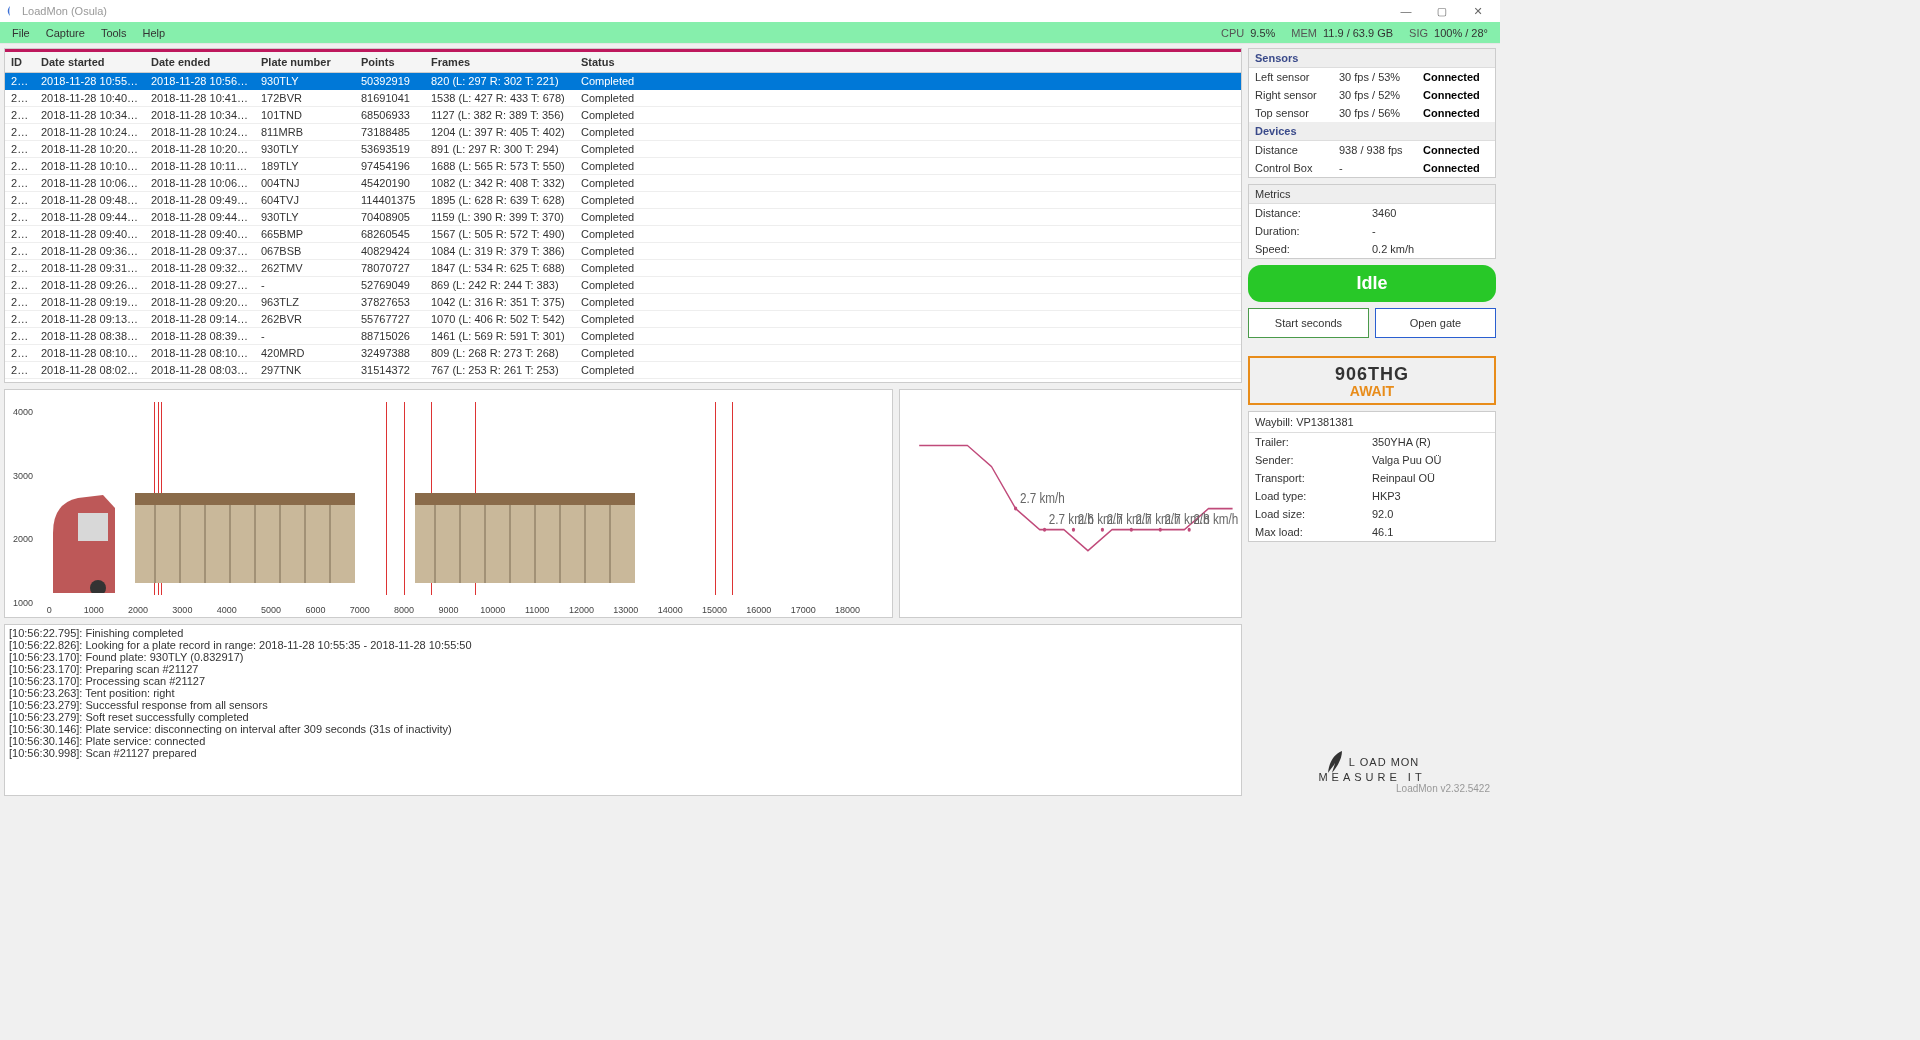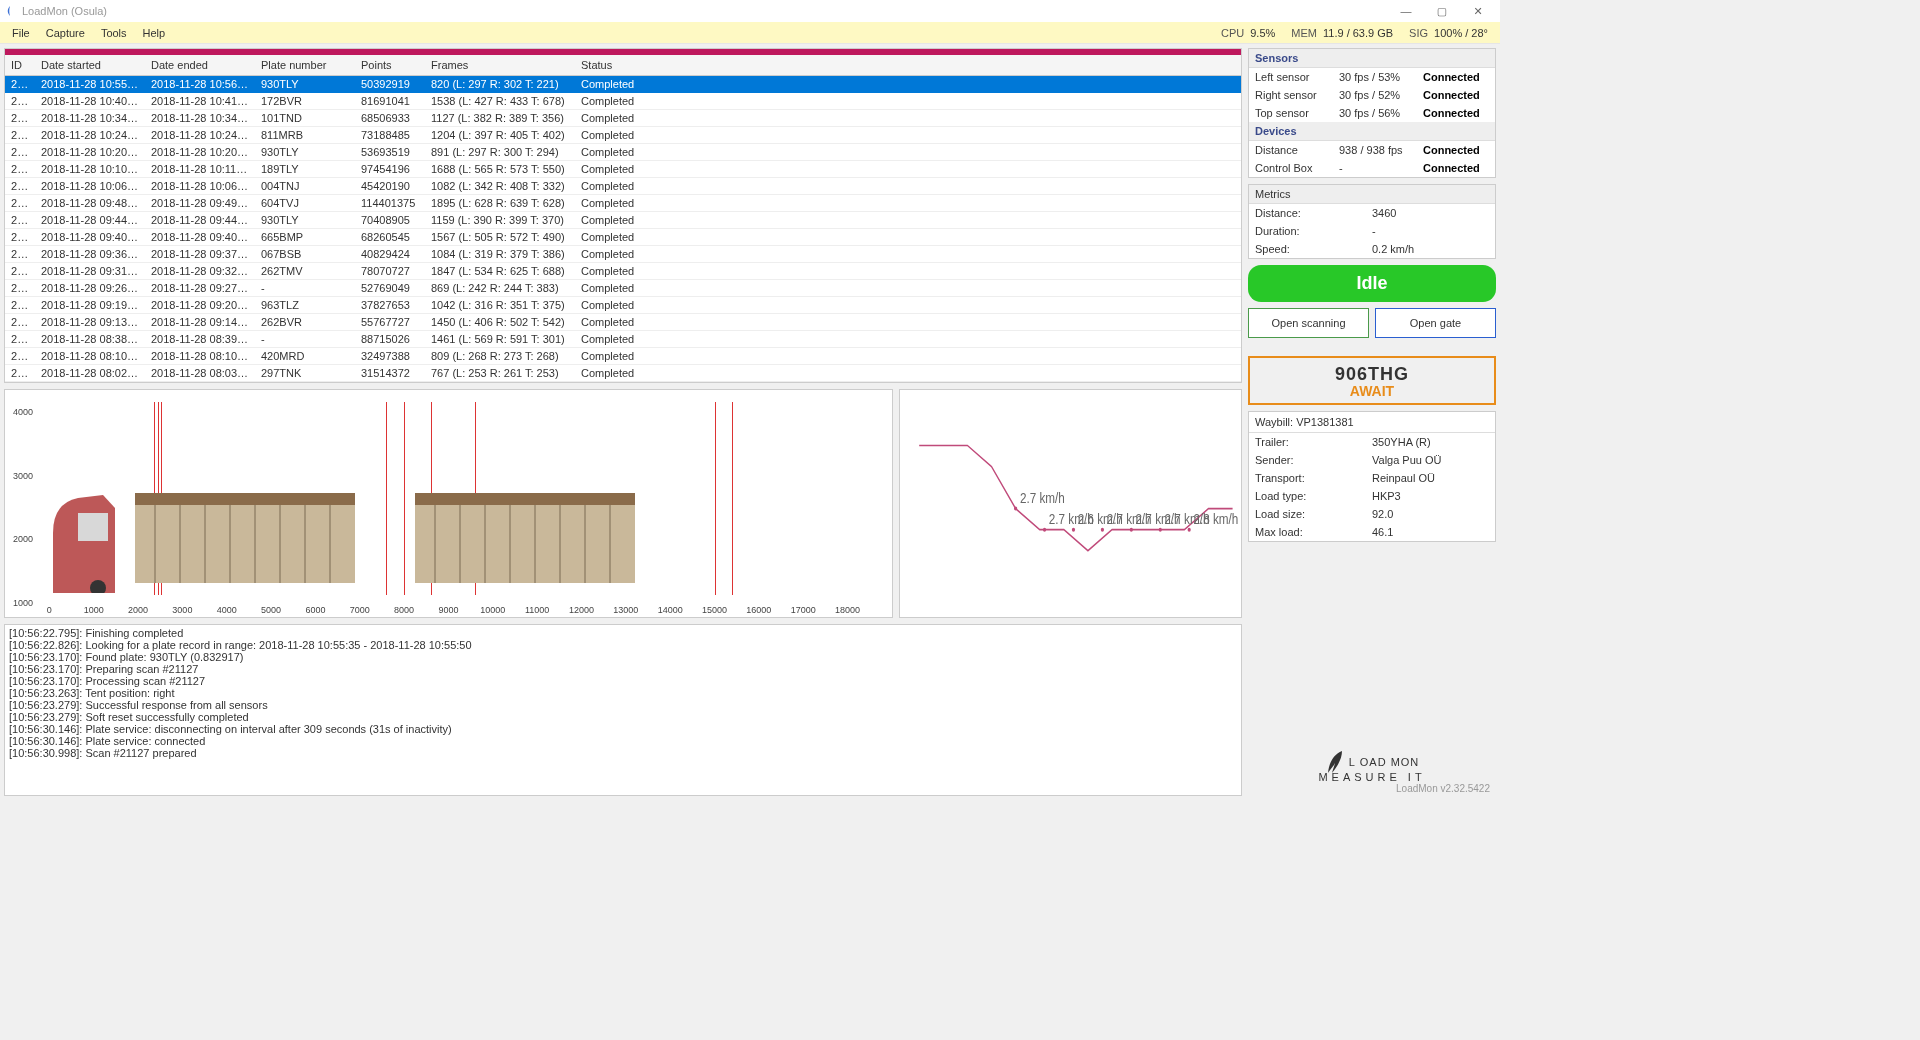--- a/index.html
+++ b/index.html
@@ -3,36 +3,36 @@
 <meta charset="utf-8">
 <style>
 * { box-sizing: border-box; margin: 0; padding: 0; font-family: "Segoe UI", Tahoma, sans-serif; font-size: 11px; }
 body { background: #f0f0f0; width: 1500px; height: 800px; overflow: hidden; display: flex; flex-direction: column; }
 
 .titlebar { height: 22px; background: #fff; display: flex; align-items: center; padding: 0 4px; color: #999; }
 .titlebar .app-icon { width: 12px; height: 12px; margin-right: 6px; color: #3b6fd6; }
 .titlebar .spacer { flex: 1; }
 .titlebar .win-btn { width: 36px; text-align: center; color: #666; cursor: default; }
 
-.menubar { height: 22px; background: #fef9c3; display: flex; align-items: center; padding: 0 4px; border-bottom: 1px solid #e6e6e6; }
+.menubar { height: 22px; background: #86efac; display: flex; align-items: center; padding: 0 4px; border-bottom: 1px solid #e6e6e6; }
 .menubar .menu-item { padding: 2px 8px; color: #333; cursor: default; }
 .menubar .stats { margin-left: auto; display: flex; gap: 16px; padding-right: 8px; color: #333; }
 .menubar .stats span b { font-weight: 400; color: #555; margin-right: 6px; }
 
 .content { flex: 1; display: flex; gap: 6px; padding: 4px; overflow: hidden; }
 .left-col { flex: 1; display: flex; flex-direction: column; gap: 6px; overflow: hidden; }
 .right-col { width: 248px; display: flex; flex-direction: column; gap: 6px; }
 
 .panel { background: #fff; border: 1px solid #ccc; }
 
 
 .table-wrap { flex: 1.6; display: flex; overflow: hidden; }
 .table-scroll { flex: 1; overflow-y: scroll; }
 table { width: 100%; border-collapse: collapse; table-layout: fixed; }
-th { background: #f5f5f5; text-align: left; padding: 4px 6px; border-top: 6px solid #be185d; border-bottom: 1px solid #ccc; font-weight: 400; color: #333; position: sticky; top: 0; }
+th { background: #f5f5f5; text-align: left; padding: 4px 6px; border-top: 3px solid #be185d; border-bottom: 1px solid #ccc; font-weight: 700; color: #333; position: sticky; top: 0; }
 td { padding: 2px 6px; border-bottom: 1px solid #eee; color: #333; white-space: nowrap; overflow: hidden; text-overflow: ellipsis; }
 tr.selected td { background: #0078d7; color: #fff; border-bottom-color: #0078d7; }
 
 
 .viz-row { flex: 1.1; display: flex; gap: 6px; }
 .scan-view { flex: 2.6; position: relative; background: #fff; }
 .speed-view { flex: 1; position: relative; background: #fff; }
 
 
 .scan-axes { position: absolute; inset: 0; }
@@ -254,21 +254,21 @@
                 <td>37827653</td>
                 <td>1042 (L: 316 R: 351 T: 375)</td>
                 <td>Completed</td>
               </tr>
               <tr>
                 <td>21...</td>
                 <td>2018-11-28 09:13:35</td>
                 <td>2018-11-28 09:14:13</td>
                 <td>262BVR</td>
                 <td>55767727</td>
-                <td>1450 (L: 406 R: 502 T: 542)</td>
+                <td>1070 (L: 406 R: 502 T: 542)</td>
                 <td>Completed</td>
               </tr>
               <tr>
                 <td>21...</td>
                 <td>2018-11-28 08:38:51</td>
                 <td>2018-11-28 08:39:31</td>
                 <td>-</td>
                 <td>88715026</td>
                 <td>1461 (L: 569 R: 591 T: 301)</td>
                 <td>Completed</td>
@@ -463,21 +463,21 @@
           <div class="rp-row">
             <span class="k">Speed:</span>
             <span class="v">0.2 km/h</span>
           </div>
         </div>
     </div>
 
     <div>
       <div class="status-banner">Idle</div>
       <div class="btn-row">
-        <div class="btn start">Open scanning</div>
+        <div class="btn start">Start seconds</div>
         <div class="btn gate">Open gate</div>
       </div>
       <div class="plate-box">
         <div class="plate">906THG</div>
         <div class="await">AWAIT</div>
       </div>
     </div>
 
     <div class="panel">
       <div class="waybill-header">Waybill: VP1381381</div>

